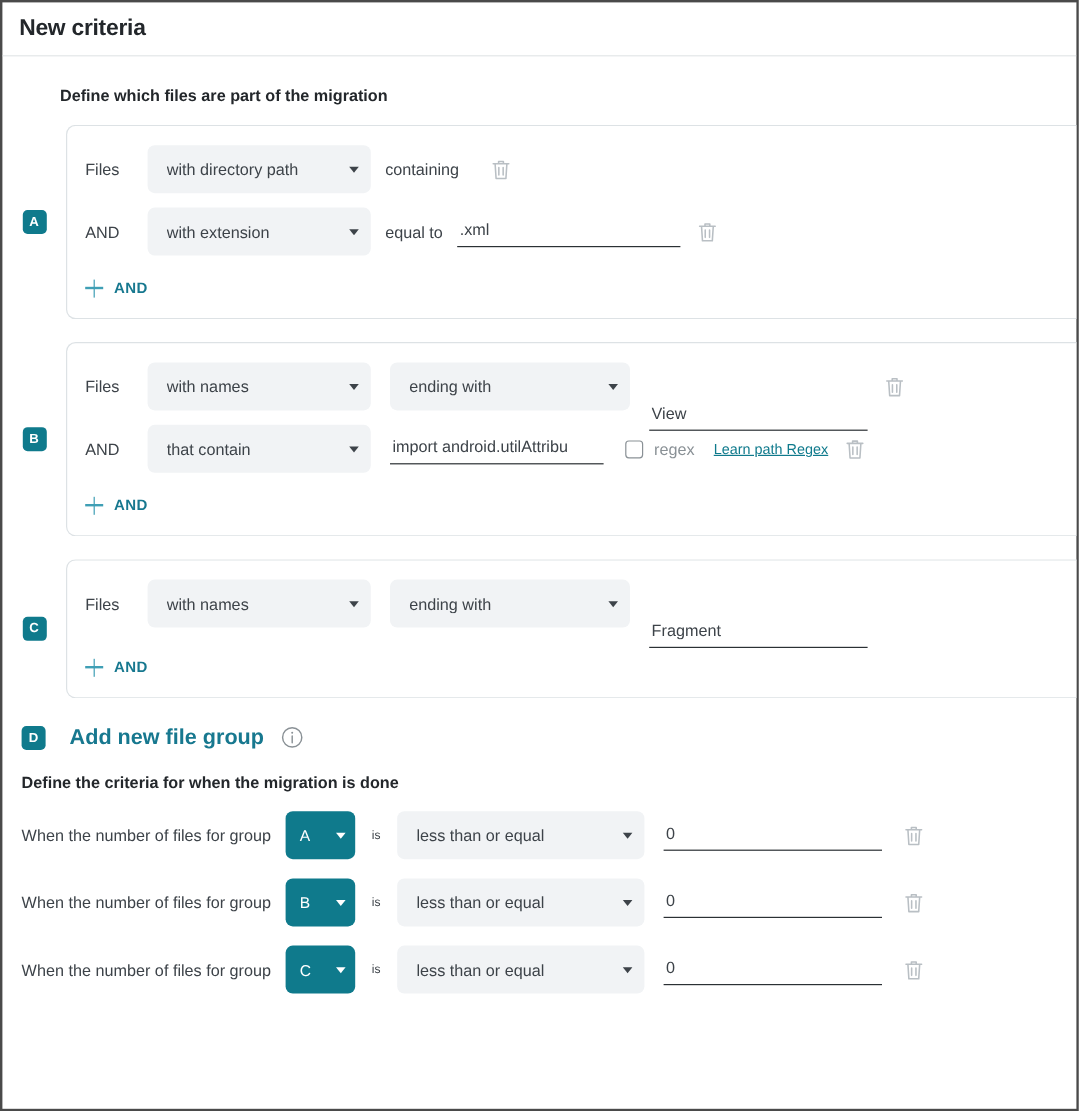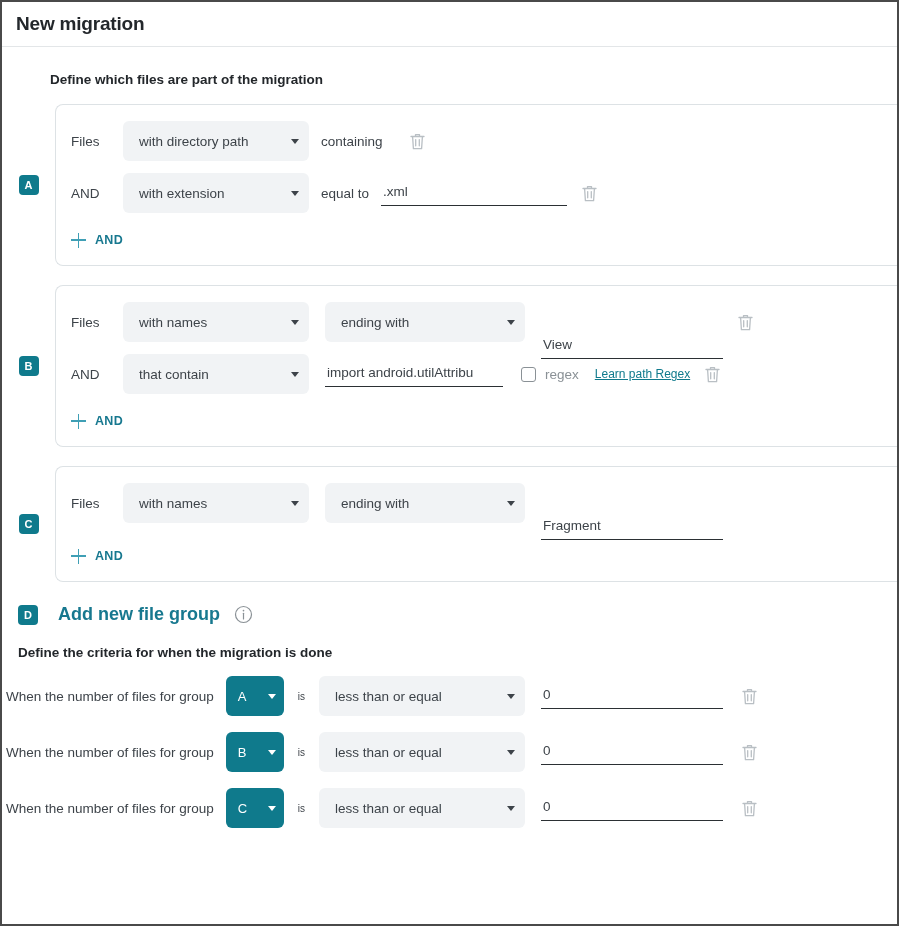--- a/index.html
+++ b/index.html
@@ -244,21 +244,21 @@
     margin-left: 14px;
     line-height: 0;
     cursor: pointer;
   }
 
   
   .criteria-row {
     display: flex;
     align-items: center;
     height: 40px;
-    padding-left: 4px;
+    padding-left: 16px;
     margin-top: 16px;
   }
   .criteria-text {
     font-size: 13.5px;
     color: #3d4349;
     white-space: nowrap;
   }
   .group-select {
     width: 58px;
     flex: 0 0 58px;
@@ -290,21 +290,21 @@
   .w-cmp { width: 206px; flex: 0 0 206px; }
   .criteria-row .uline-input { margin-left: 16px; }
   .criteria-row .trash { margin-left: 18px; }
 </style>
 </head>
 <body>
 
 <div id="window">
 
   <div id="header">
-    <div id="page-title">New migration</div>
+    <div id="page-title">New criteria</div>
   </div>
 
   <div id="content">
 
     <div class="section-heading" id="heading-files">Define which files are part of the migration</div>
 
     <div class="group-row" style="margin-top:17px;">
       <div class="group-badge-col">
         <div class="badge">A</div>
       </div>

